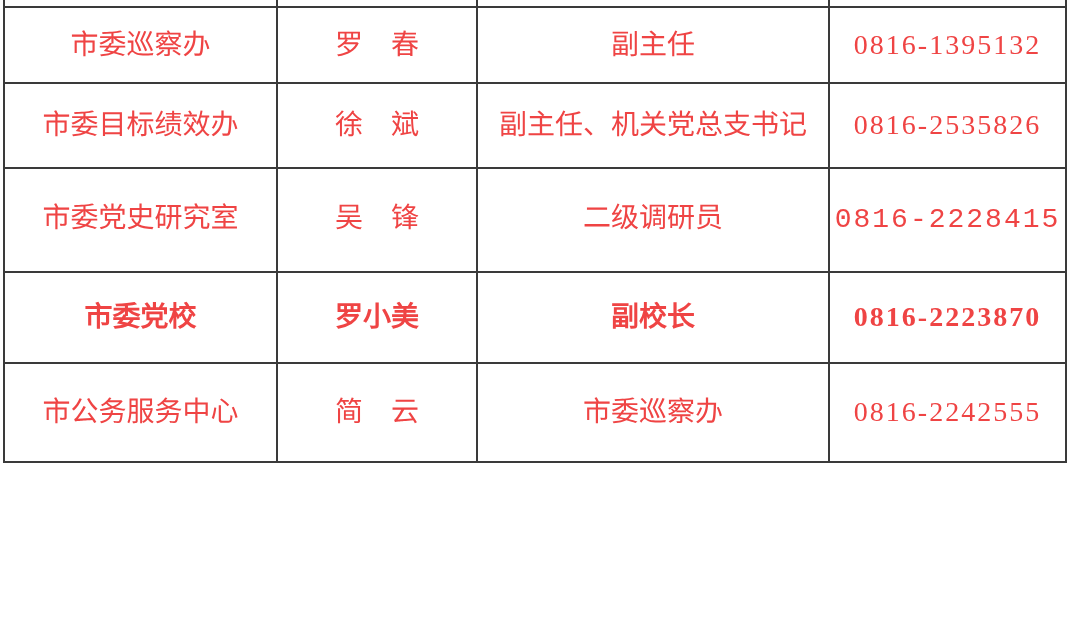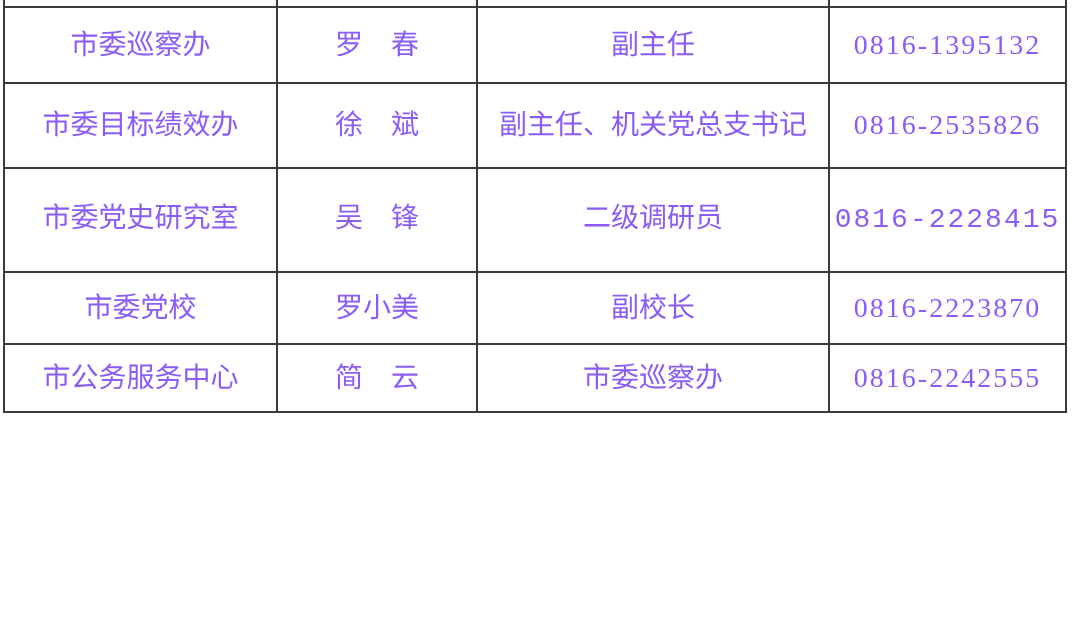--- a/index.html
+++ b/index.html
@@ -20,32 +20,32 @@
     width: 1062px;
     border-collapse: collapse;
     table-layout: fixed;
   }
   table.contact-table td {
     border: 2px solid #3a3a3a;
     text-align: center;
     vertical-align: middle;
     font-size: 28px;
     line-height: 1.45;
-    color: #8b5cf6;
+    color: #ef4444;
     overflow: visible;
   }
   
   tr.cut-row td { border-top: none; height: 7px; }
   tr.row-1 td { height: 76px; }
   tr.row-2 td { height: 100px; }
   tr.row-3 td { height: 85px; }
   tr.row-4 td { height: 104px; font-family: Liberation Mono, monospace; }
-  tr.row-5 td { height: 72px; }
+  tr.row-5 td { height: 91px; font-weight: bold; }
   tr.row-6 td { height: 86px; }
-  tr.row-7 td { height: 68px; }
+  tr.row-7 td { height: 99px; }
   td.col-position { padding: 0 30px; }
   td.pos-nowrap { white-space: nowrap; padding: 17px 4px; }
   td.col-phone { letter-spacing: 2px; font-size: 27px; }
 </style>
 </head>
 <body>
 
 <div class="page">
   <table class="contact-table">
     <colgroup>

